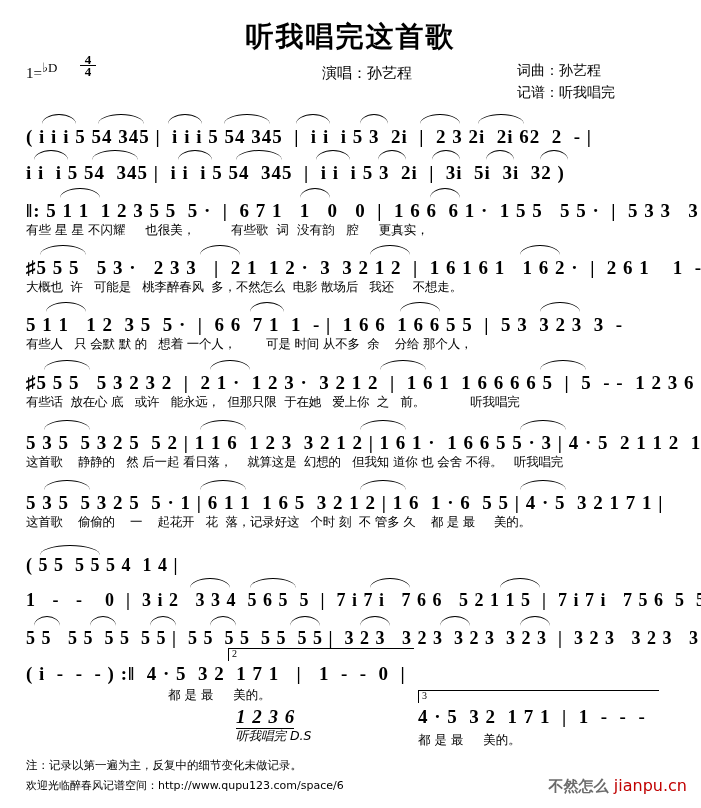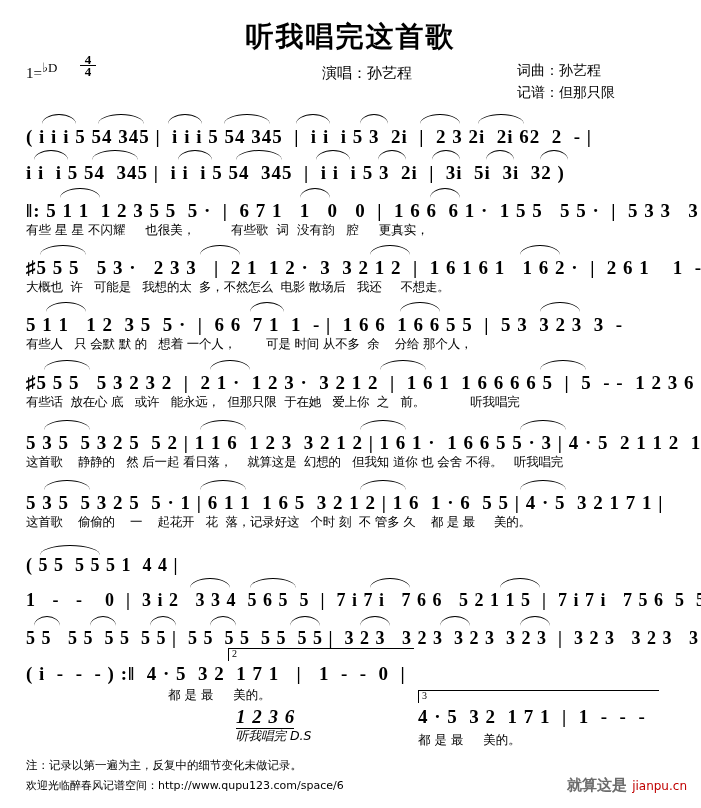--- a/index.html
+++ b/index.html
@@ -80,21 +80,21 @@
   }
   .footlink{
     position:absolute;left:26px;top:778px;
     font-size:11px;font-family:"DejaVu Sans",sans-serif;
   }
   .watermark{
     position:absolute;right:14px;top:776px;
     font-size:15px;font-family:"DejaVu Sans",sans-serif;
     font-weight:bold;color:#6b6b6b;
   }
-  .watermark .red{color:#c00000;font-size:12px;font-weight:normal;margin-top:45px;}
+  .watermark .red{color:#c00000;font-size:16px;font-weight:normal;margin-top:45px;}
 
   
   .ending{
     position:absolute;
     border-left:1.5px solid #000;
     border-top:1.5px solid #000;
     height:12px;
   }
   .ending span{
     position:absolute;left:3px;top:-1px;
@@ -113,21 +113,21 @@
     <span>1=</span><span class="flat">♭D</span>
   </div>
 
   <div class="timesig">
     <span class="num">4</span>
     <span class="den">4</span>
   </div>
 
   <div class="singer">演唱：孙艺程</div>
   <div class="credit1">词曲：孙艺程</div>
-  <div class="credit2">记谱：但那只限</div>
+  <div class="credit2">记谱：听我唱完</div>
 
   <div class="row" style="top:112px;">
     <div class="slurs">
       <div class="slur" style="left:42px;top:2px;width:34px;"></div>
       <div class="slur" style="left:98px;top:2px;width:46px;"></div>
       <div class="slur" style="left:168px;top:2px;width:34px;"></div>
       <div class="slur" style="left:224px;top:2px;width:46px;"></div>
       <div class="slur" style="left:296px;top:2px;width:34px;"></div>
       <div class="slur" style="left:360px;top:2px;width:28px;"></div>
       <div class="slur" style="left:420px;top:2px;width:40px;"></div>
@@ -162,21 +162,21 @@
   </div>
 
   <div class="row" style="top:245px;">
     <div class="slurs">
       <div class="slur" style="left:40px;top:0px;width:46px;"></div>
       <div class="slur" style="left:200px;top:0px;width:40px;"></div>
       <div class="slur" style="left:370px;top:0px;width:40px;"></div>
       <div class="slur" style="left:520px;top:0px;width:40px;"></div>
     </div>
     <div class="notes" style="margin-top:12px;">♯5 5 5   5 3 ·   2 3 3   |  2 1  1 2 ·  3  3 2 1 2  |  1 6 1 6 1   1 6 2 ·  |  2 6 1    1  -  0  |</div>
-    <div class="lyric tight">大概也  许   可能是   我想的太  多，不然怎么  电影 散场后   我还     不想走。</div>
+    <div class="lyric tight">大概也  许   可能是   桃李醉春风  多，不然怎么  电影 散场后   我还     不想走。</div>
   </div>
 
   <div class="row" style="top:302px;">
     <div class="slurs">
       <div class="slur" style="left:46px;top:0px;width:40px;"></div>
       <div class="slur" style="left:250px;top:0px;width:34px;"></div>
       <div class="slur" style="left:400px;top:0px;width:40px;"></div>
       <div class="slur" style="left:540px;top:0px;width:40px;"></div>
     </div>
     <div class="notes" style="margin-top:12px;">5 1 1   1 2  3 5  5 ·  |  6 6  7 1  1  - |  1 6 6  1 6 6 5 5  |  5 3  3 2 3  3  -</div>
@@ -213,21 +213,21 @@
       <div class="slur" style="left:520px;top:0px;width:46px;"></div>
     </div>
     <div class="notes" style="margin-top:12px;">5 3 5  5 3 2 5  5 · 1 | 6 1 1  1 6 5  3 2 1 2 | 1 6  1 · 6  5 5 | 4 · 5  3 2 1 7 1 |</div>
     <div class="lyric tight">这首歌    偷偷的    一    起花开   花  落，记录好这   个时 刻  不 管多 久    都 是 最     美的。</div>
   </div>
 
   <div class="row" style="top:545px;">
     <div class="slurs">
       <div class="slur" style="left:40px;top:0px;width:60px;"></div>
     </div>
-    <div class="notes small" style="margin-top:10px;">( 5 5  5 5 5 1  4 4 |</div>
+    <div class="notes small" style="margin-top:10px;">( 5 5  5 5 5 4  1 4 |</div>
   </div>
 
   <div class="row" style="top:578px;">
     <div class="slurs">
       <div class="slur" style="left:190px;top:0px;width:40px;"></div>
       <div class="slur" style="left:250px;top:0px;width:46px;"></div>
       <div class="slur" style="left:370px;top:0px;width:40px;"></div>
       <div class="slur" style="left:500px;top:0px;width:40px;"></div>
     </div>
     <div class="notes small" style="margin-top:12px;">1   -   -    0  |  3 i 2   3 3 4  5 6 5  5  |  7 i 7 i   7 6 6   5 2 1 1 5  |  7 i 7 i   7 5 6  5  5</div>
@@ -266,17 +266,17 @@
   </div>
 
   <div class="row" style="top:706px;">
     <div class="notes" style="padding-left:418px;">4 · 5  3 2  1 7 1  |  1  -  -  -</div>
     <div class="lyric" style="padding-left:418px;margin-top:4px;">都 是 最     美的。</div>
   </div>
 
   <div class="footnote">注：记录以第一遍为主，反复中的细节变化未做记录。</div>
   <div class="footlink">欢迎光临醉春风记谱空间：http://www.qupu123.com/space/6</div>
   <div class="watermark">
-    <span>就算这是</span>
+    <span>不然怎么</span>
     <span class="red">jianpu.cn</span>
   </div>
 
 </div>
 
 </body></html>

